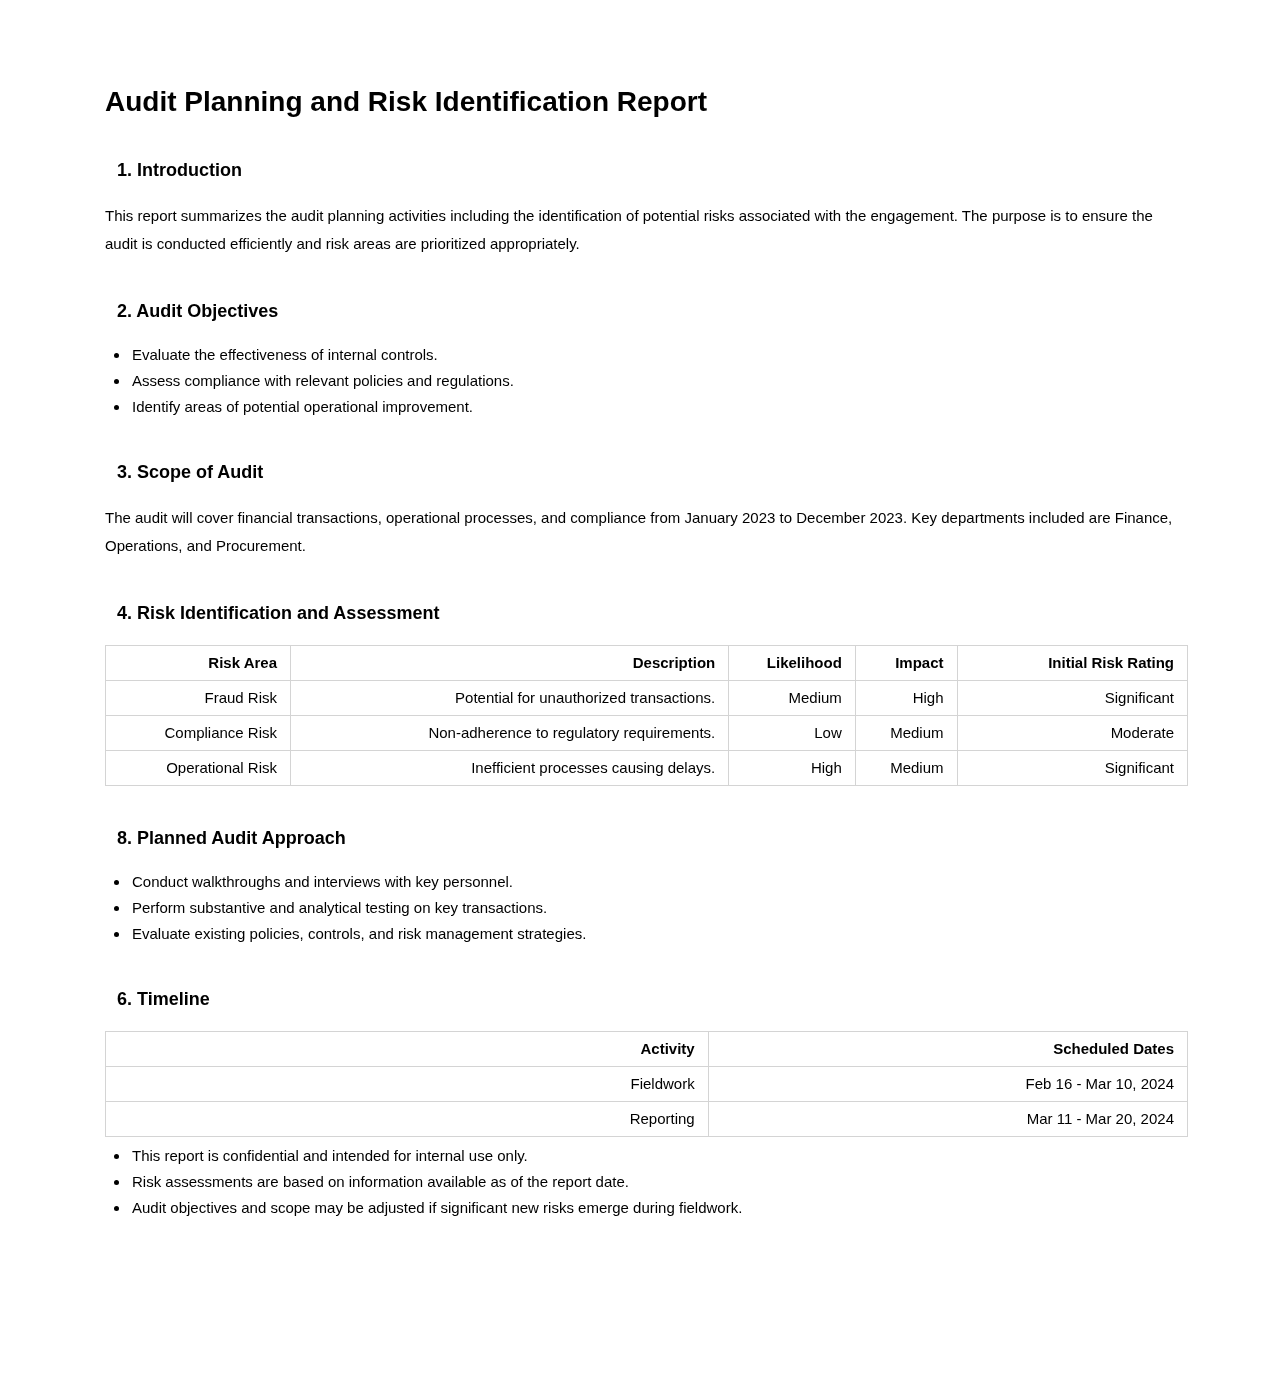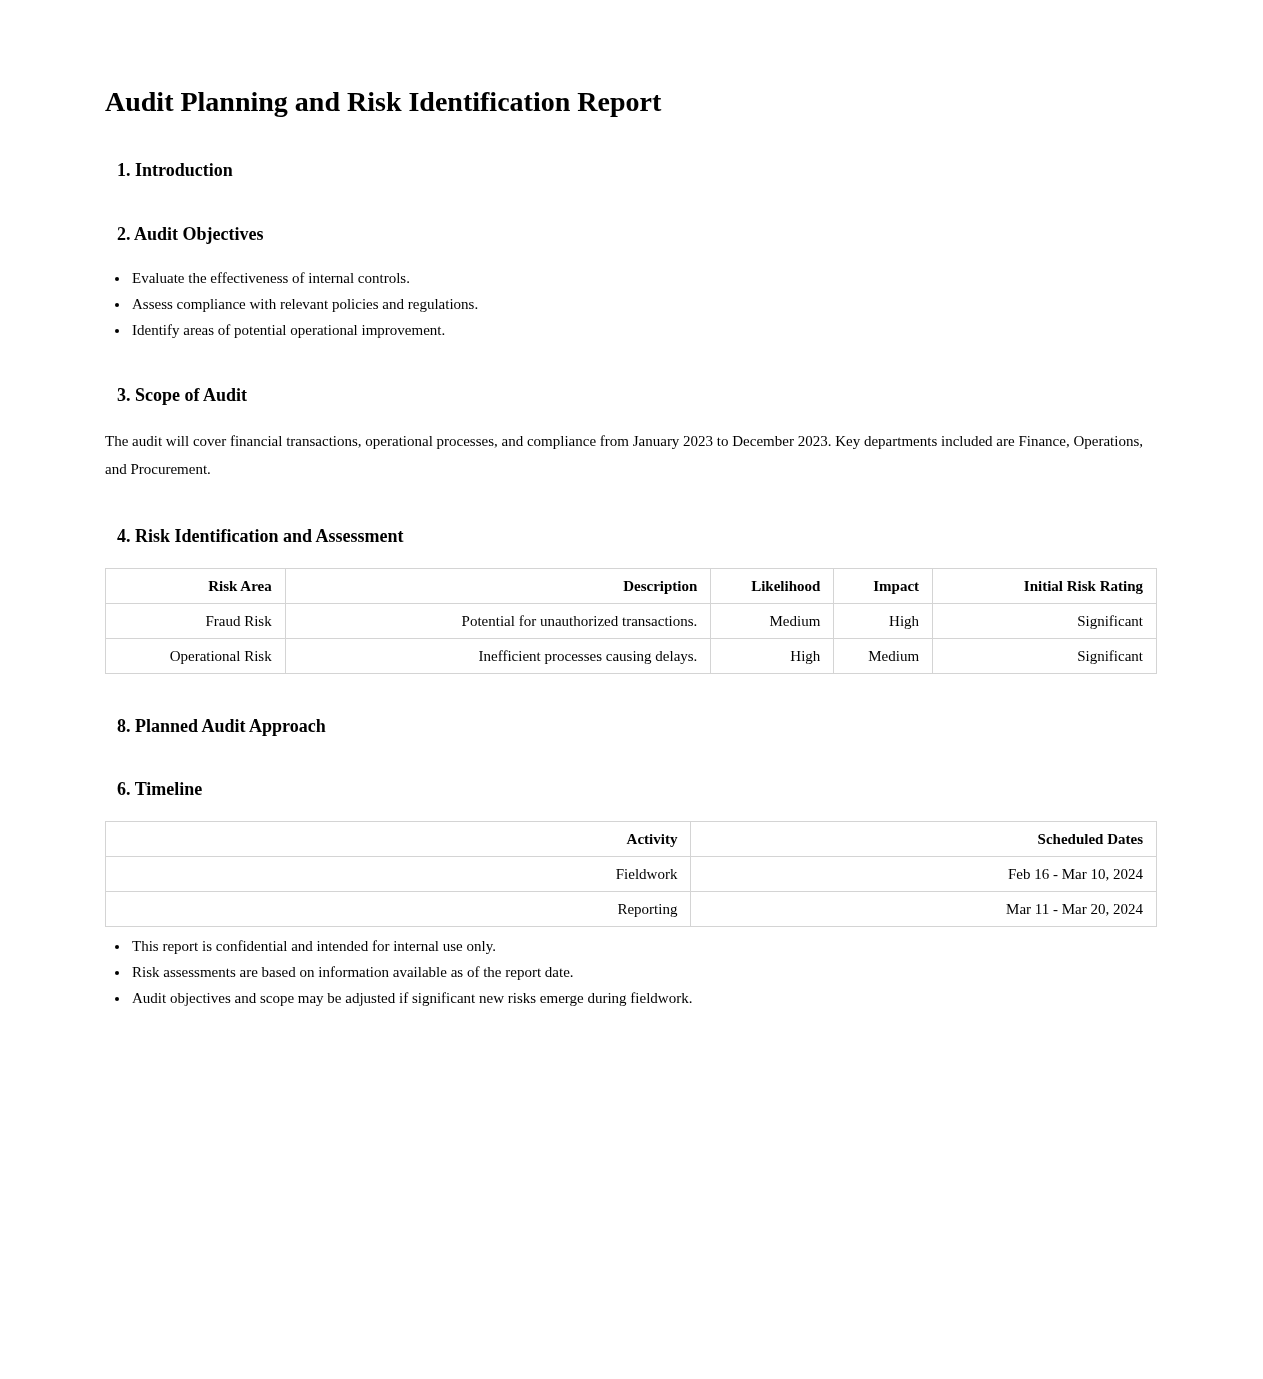--- a/index.html
+++ b/index.html
@@ -6,22 +6,22 @@
   html, body {
     margin: 0;
     padding: 0;
     background: #ffffff;
   }
   .page {
     width: 1263px;
     height: 1379px;
     background: #ffffff;
     color: #000000;
-    font-family: Liberation Serif, serif;
-    padding: 86px 106px 40px 105px;
+    font-family: Liberation Sans, sans-serif;
+    padding: 86px 75px 40px 105px;
     overflow: hidden;
   }
   h1.doc-title {
     font-size: 28px;
     line-height: 1.15;
     font-weight: bold;
     margin: 0 0 30px 0;
   }
   h2.section-heading {
     font-size: 18px;
@@ -71,20 +71,21 @@
   table.timeline-table col.c-dates    { width: 44.3%; }
 </style>
 </head>
 <body>
 
 <div class="page">
 
   <h1 class="doc-title">Audit Planning and Risk Identification Report</h1>
 
   <h2 class="section-heading">1. Introduction</h2>
+  <p class="body-text">This report summarizes the audit planning activities including the identification of potential risks associated with the engagement. The purpose is to ensure the audit is conducted efficiently and risk areas are prioritized appropriately.</p>
 
   <h2 class="section-heading">2. Audit Objectives</h2>
   <ul class="bullet-list">
     <li>Evaluate the effectiveness of internal controls.</li>
     <li>Assess compliance with relevant policies and regulations.</li>
     <li>Identify areas of potential operational improvement.</li>
   </ul>
 
   <h2 class="section-heading">3. Scope of Audit</h2>
   <p class="body-text">The audit will cover financial transactions, operational processes, and compliance from January 2023 to December 2023. Key departments included are Finance, Operations, and Procurement.</p>
@@ -109,30 +110,42 @@
     </thead>
     <tbody>
       <tr>
         <td>Fraud Risk</td>
         <td>Potential for unauthorized transactions.</td>
         <td>Medium</td>
         <td>High</td>
         <td>Significant</td>
       </tr>
       <tr>
+        <td>Compliance Risk</td>
+        <td>Non-adherence to regulatory requirements.</td>
+        <td>Low</td>
+        <td>Medium</td>
+        <td>Moderate</td>
+      </tr>
+      <tr>
         <td>Operational Risk</td>
         <td>Inefficient processes causing delays.</td>
         <td>High</td>
         <td>Medium</td>
         <td>Significant</td>
       </tr>
     </tbody>
   </table>
 
   <h2 class="section-heading">8. Planned Audit Approach</h2>
+  <ul class="bullet-list">
+    <li>Conduct walkthroughs and interviews with key personnel.</li>
+    <li>Perform substantive and analytical testing on key transactions.</li>
+    <li>Evaluate existing policies, controls, and risk management strategies.</li>
+  </ul>
 
   <h2 class="section-heading">6. Timeline</h2>
   <table class="doc-table timeline-table">
     <colgroup>
       <col class="c-activity">
         <col class="c-dates">
     </colgroup>
     <thead>
       <tr>
         <th>Activity</th>

